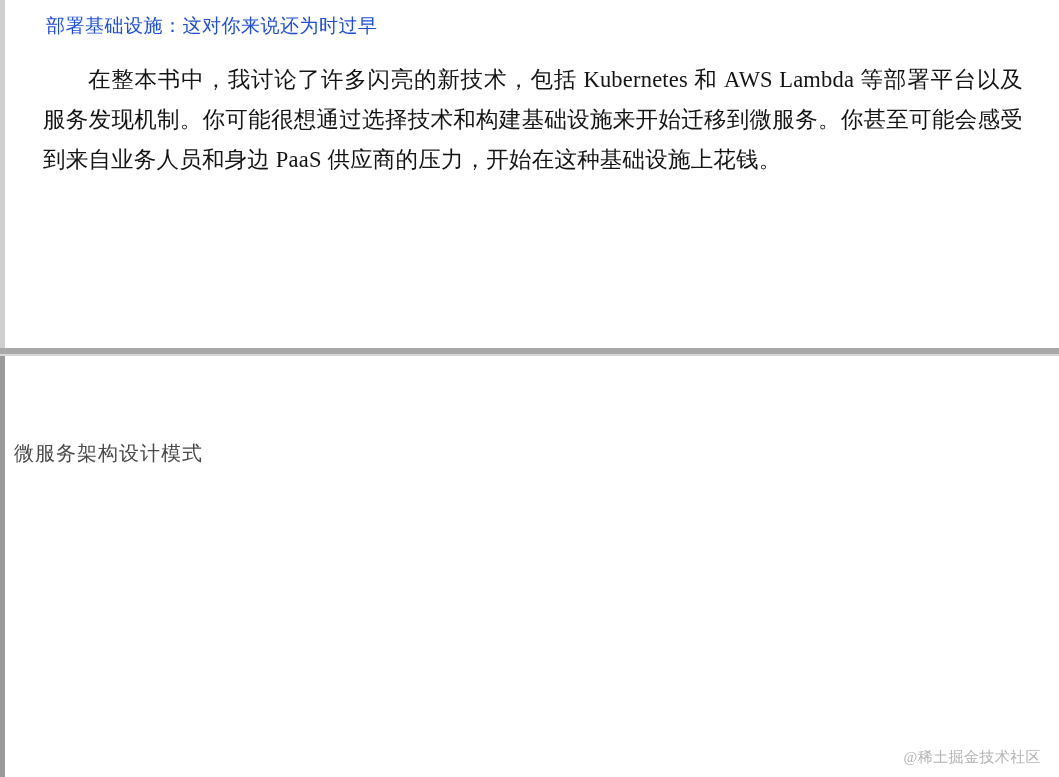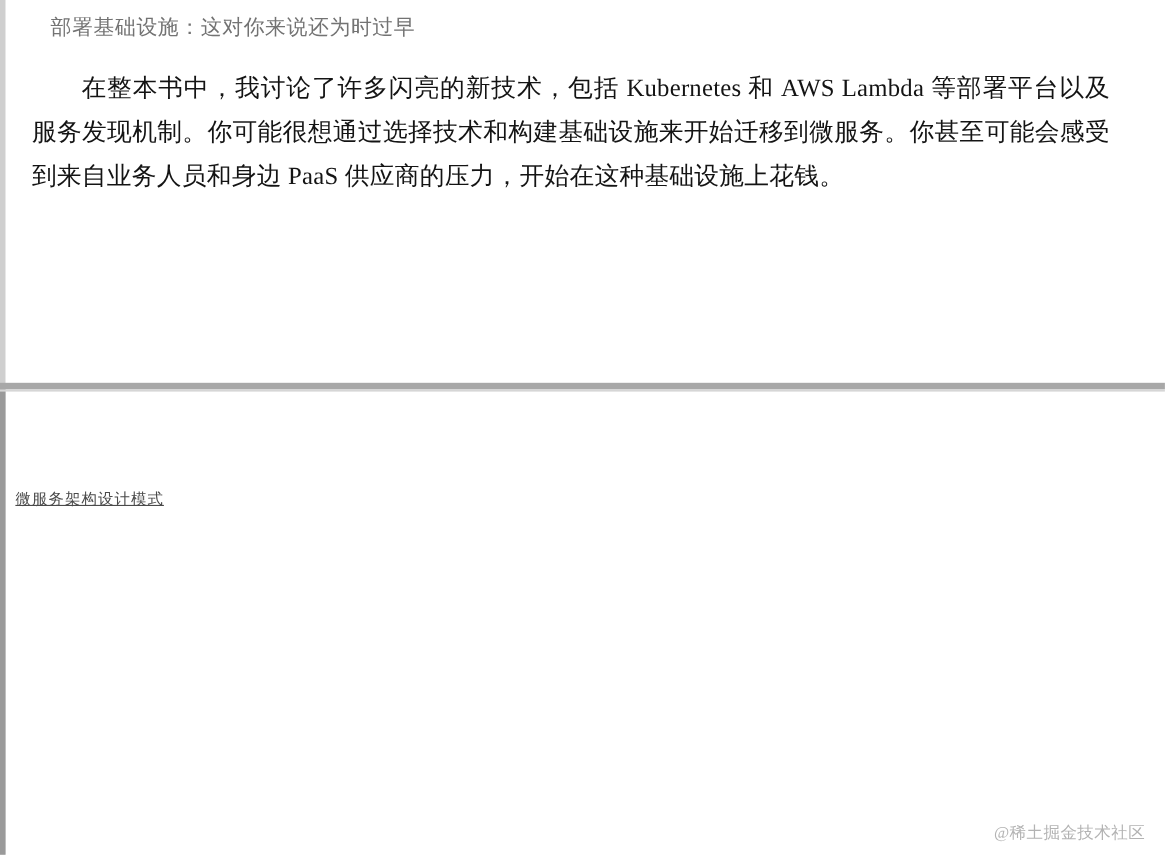--- a/index.html
+++ b/index.html
@@ -43,28 +43,28 @@
 
   
   .section-heading {
     position: absolute;
     left: 46px;
     top: 12px;
     font-family: "Liberation Sans", "DejaVu Sans", sans-serif;
     font-size: 19px;
     line-height: 28px;
     letter-spacing: 0.5px;
-    color: #737373;
+    color: #1d4ed8;
     white-space: nowrap;
   }
 
   
   .para-block-1 {
     position: absolute;
-    left: 5px;
+    left: 19px;
     top: 60px;
     width: 1030px;
     padding: 0 26px 0 24px;
     box-sizing: border-box;
   }
   .para {
     font-size: 22.5px;
     line-height: 40px;
     text-align: justify;
     text-justify: inter-ideograph;
@@ -93,26 +93,25 @@
     height: 2px;
     background: #d6d6d6;
   }
 
   
   .running-head {
     position: absolute;
     left: 14px;
     top: 440px;
     font-family: "Liberation Sans", "DejaVu Sans", sans-serif;
-    font-size: 14px;
+    font-size: 20px;
     line-height: 26px;
     letter-spacing: 1px;
     color: #4a4a4a;
     white-space: nowrap;
-    text-decoration: underline;
   }
 
   
   .para-block-2 {
     position: absolute;
     left: 5px;
     top: 524px;
     width: 1034px;
     padding: 0 22px 0 20px;
     box-sizing: border-box;

